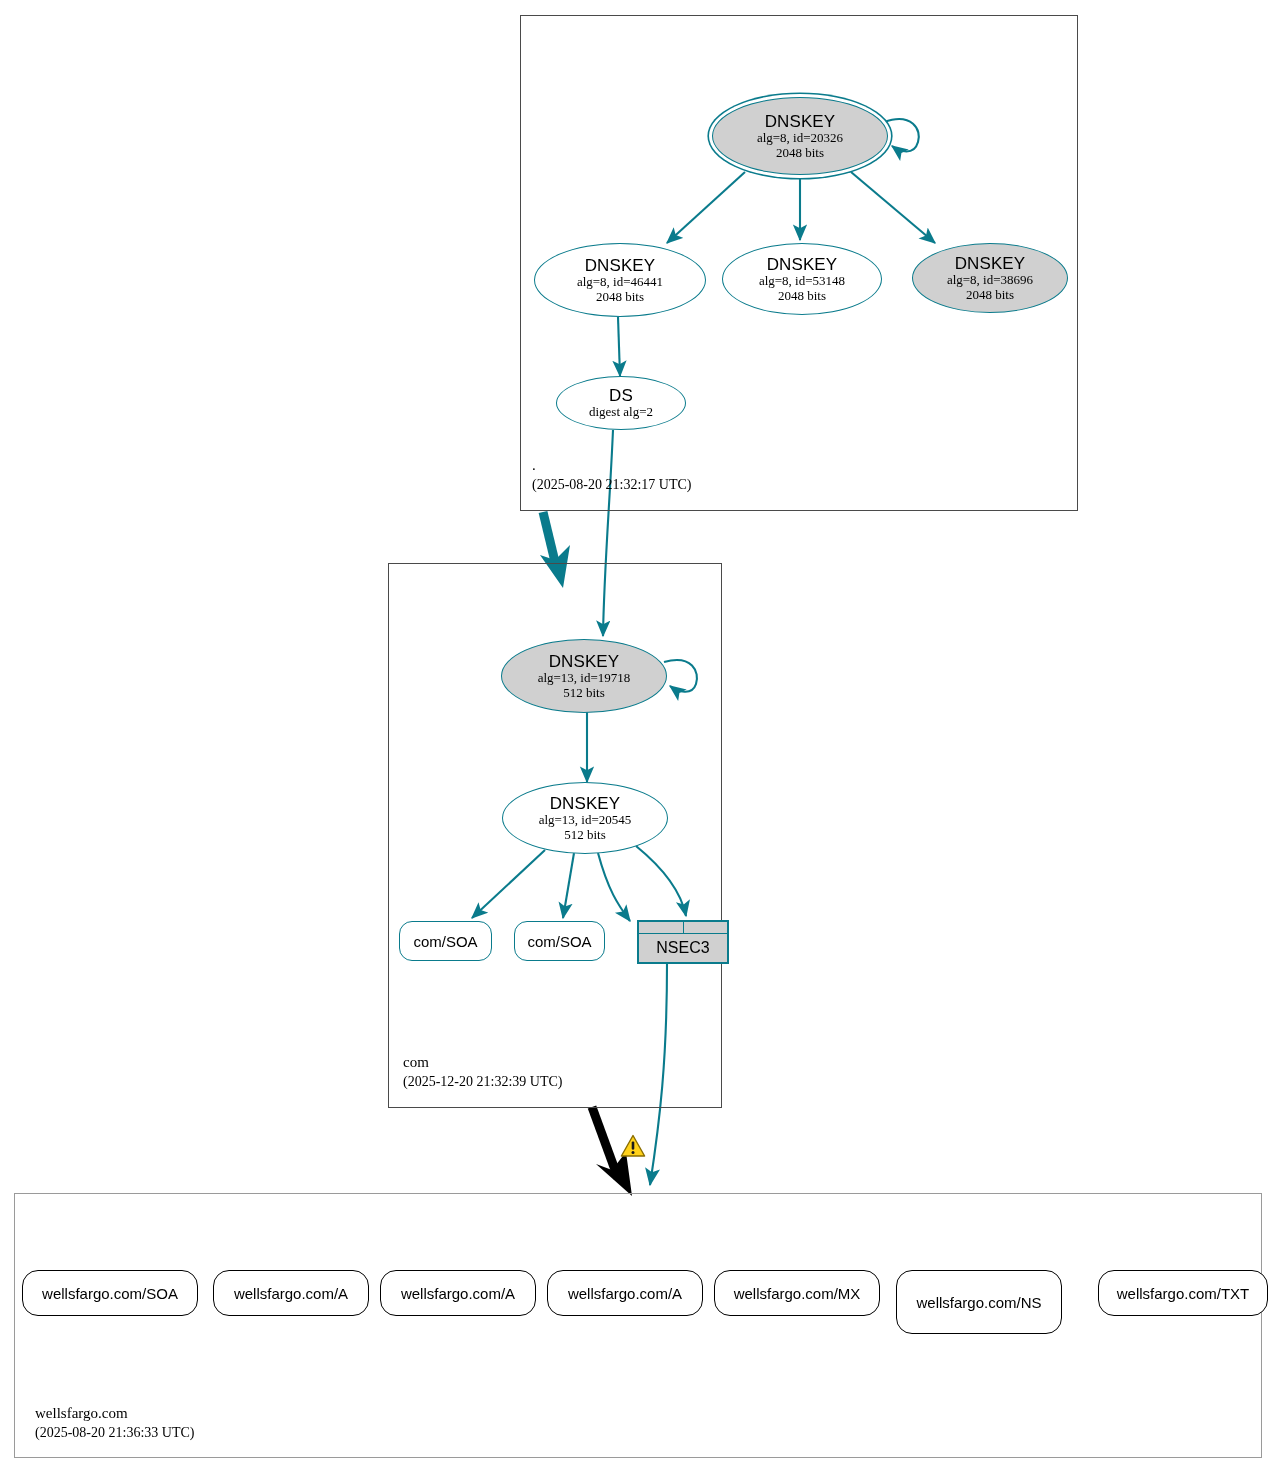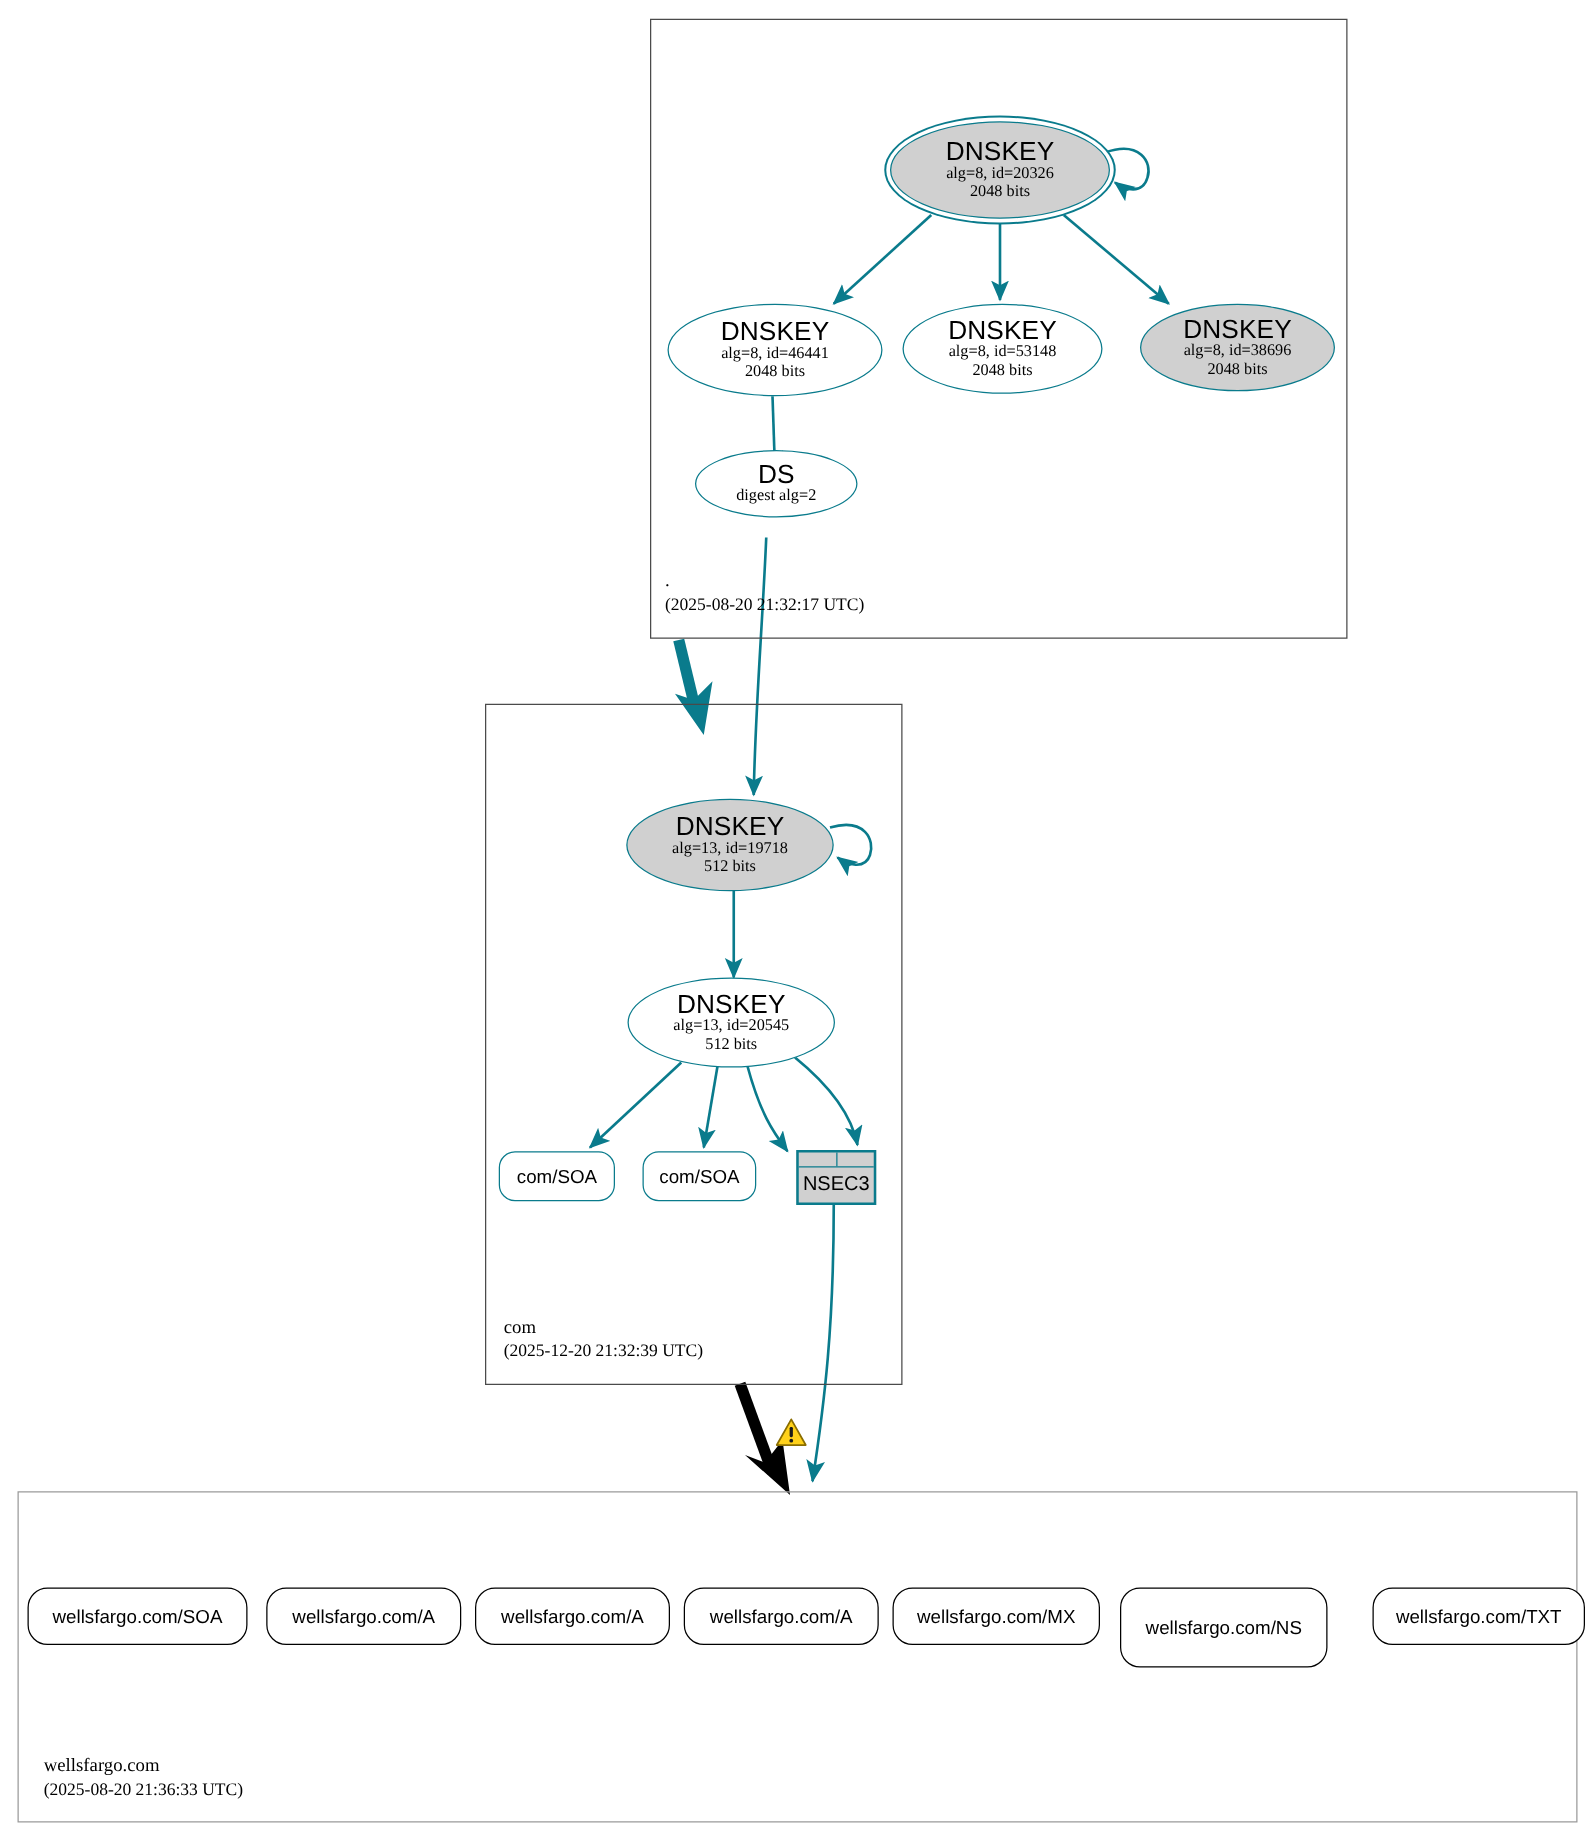--- a/index.html
+++ b/index.html
@@ -50,21 +50,21 @@
     border: 1.6px solid #0a7b8c;
     border-radius: 50%;
     background: #ffffff;
   }
   .ellipse.filled { background: #d0d0d0; }
   .ellipse.double {
     box-shadow: 0 0 0 3px #ffffff, 0 0 0 4.6px #0a7b8c;
   }
   .node .t1 {
     font-family: "Liberation Sans", sans-serif;
-    font-size: 21px;
+    font-size: 17px;
     line-height: 17px;
     letter-spacing: 0.1px;
   }
   .node .t2 {
     font-family: "Liberation Serif", serif;
     font-size: 13px;
     line-height: 15px;
     text-align: center;
   }
   .rrset {
@@ -214,21 +214,21 @@
   <span class="t2">alg=8, id=53148</span>
   <span class="t2">2048 bits</span>
 </div>
 
 <div class="node ellipse filled" style="left:912px; top:243px; width:156px; height:70px;">
   <span class="t1">DNSKEY</span>
   <span class="t2">alg=8, id=38696</span>
   <span class="t2">2048 bits</span>
 </div>
 
-<div class="node ellipse" style="left:556px; top:360px; width:130px; height:54px;">
+<div class="node ellipse" style="left:556px; top:376px; width:130px; height:54px;">
   <span class="t1">DS</span>
   <span class="t2">digest alg=2</span>
 </div>
 
 <div class="node ellipse filled" style="left:501px; top:639px; width:166px; height:74px;">
   <span class="t1">DNSKEY</span>
   <span class="t2">alg=13, id=19718</span>
   <span class="t2">512 bits</span>
 </div>
 
@@ -239,21 +239,21 @@
 </div>
 
 <div class="node rrset" style="left:399px; top:921px; width:93px; height:40px;">
   <span>com/SOA</span>
 </div>
 
 <div class="node rrset" style="left:514px; top:921px; width:91px; height:40px;">
   <span>com/SOA</span>
 </div>
 
-<div class="nsec3" style="left:637px; top:920px; width:64px; height:44px;">
+<div class="nsec3" style="left:637px; top:920px; width:92px; height:44px;">
   <div class="hdr">
     <div class="cell"></div>
     <div class="cell"></div>
   </div>
   <div class="lbl">NSEC3</div>
 </div>
 
 <svg class="warn-icon" style="left:620px; top:1134px;" width="26" height="24" viewBox="0 0 26 24" xmlns="http://www.w3.org/2000/svg">
   <path d="M13,1.5 L24.6,22 L1.4,22 Z" fill="#ffd11a" stroke="#8a6d00" stroke-width="1.4" stroke-linejoin="round"></path>
   <rect x="11.7" y="7.5" width="2.6" height="8.2" rx="1.1" fill="#1a1a1a"></rect>

